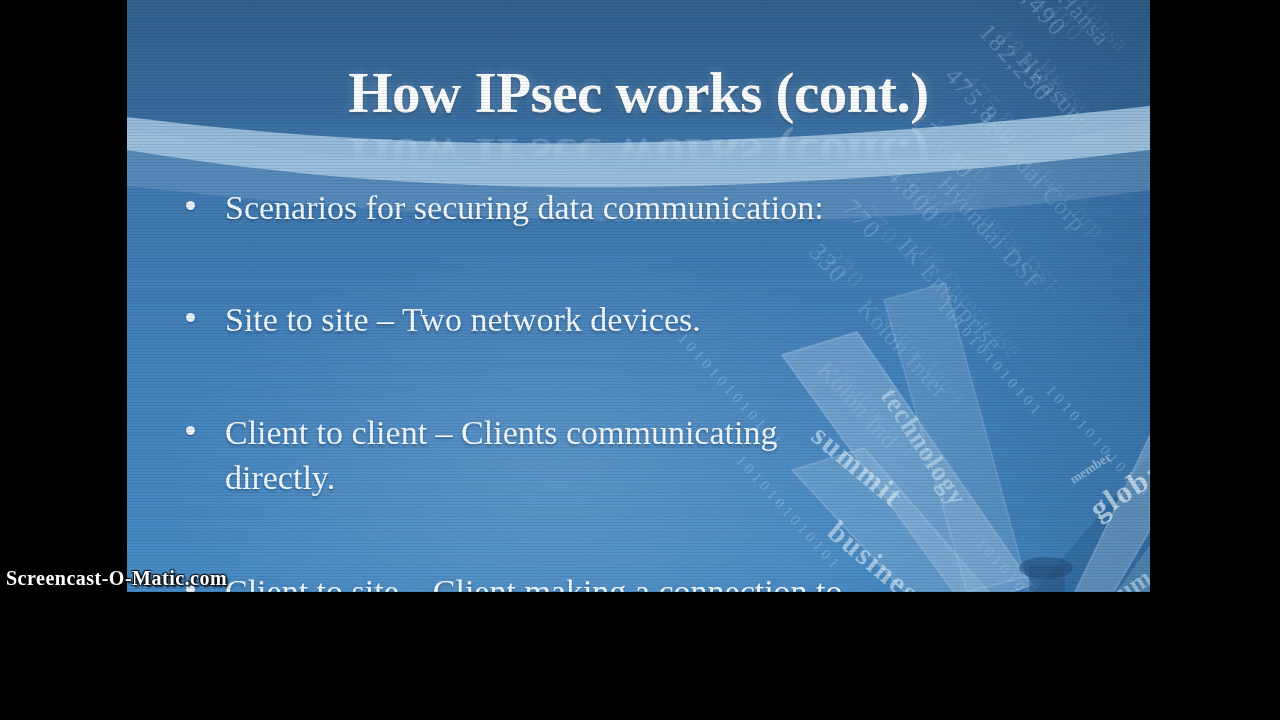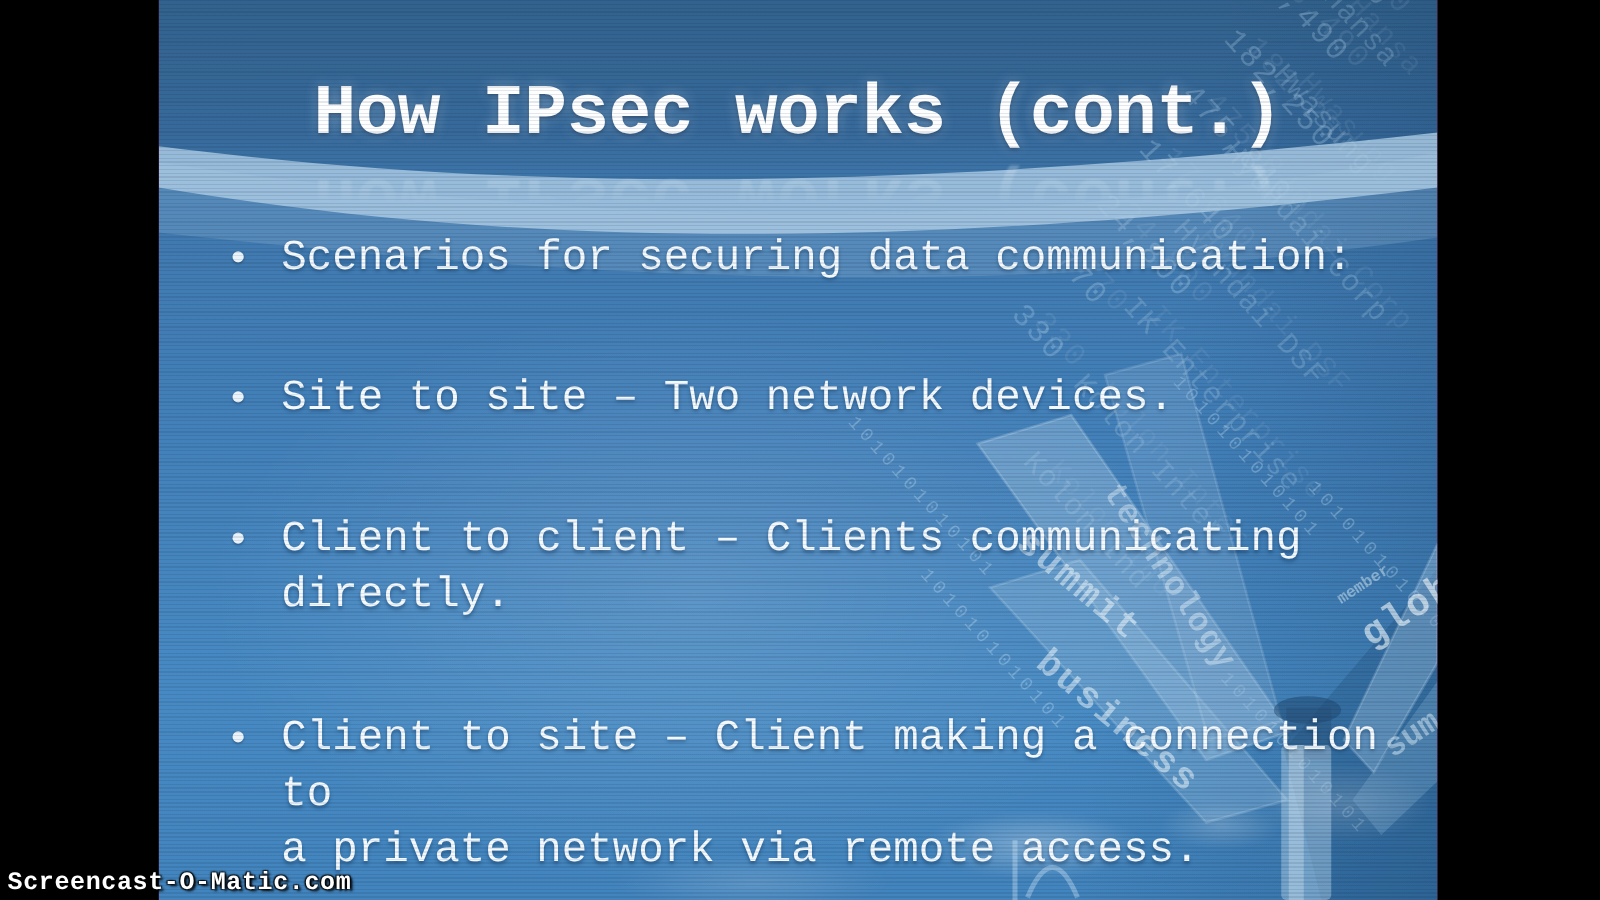--- a/index.html
+++ b/index.html
@@ -1,17 +1,17 @@
 <!DOCTYPE html>
 <html><head>
 <meta charset="utf-8">
 <style>
   html,body{margin:0;padding:0;background:#000;}
-  .stage{position:relative;width:1280px;height:720px;background:#be185d;overflow:hidden;
-         font-family:Liberation Mono, monospace;}
+  .stage{position:relative;width:1280px;height:592px;background:#4c1d95;overflow:hidden;
+         font-family:Liberation Serif, serif;}
   .pillarbox{position:absolute;top:0;height:720px;background:#000;}
   .pillarbox.left{left:0;width:127px;}
   .pillarbox.right{left:1150px;width:130px;}
 
   .slide{position:absolute;left:127px;top:0;width:1023px;height:720px;overflow:hidden;
     background:
       radial-gradient(ellipse 560px 330px at 42% 66%, rgba(255,255,255,0.13), rgba(255,255,255,0) 70%),
       linear-gradient(100deg, rgba(0,0,0,0) 74%, rgba(8,40,75,0.22) 100%),
       linear-gradient(180deg, #32628d 0px, #376a9b 108px, #3f78ad 150px, #4381ba 360px, #478ac3 560px, #4284bd 720px);
   }

